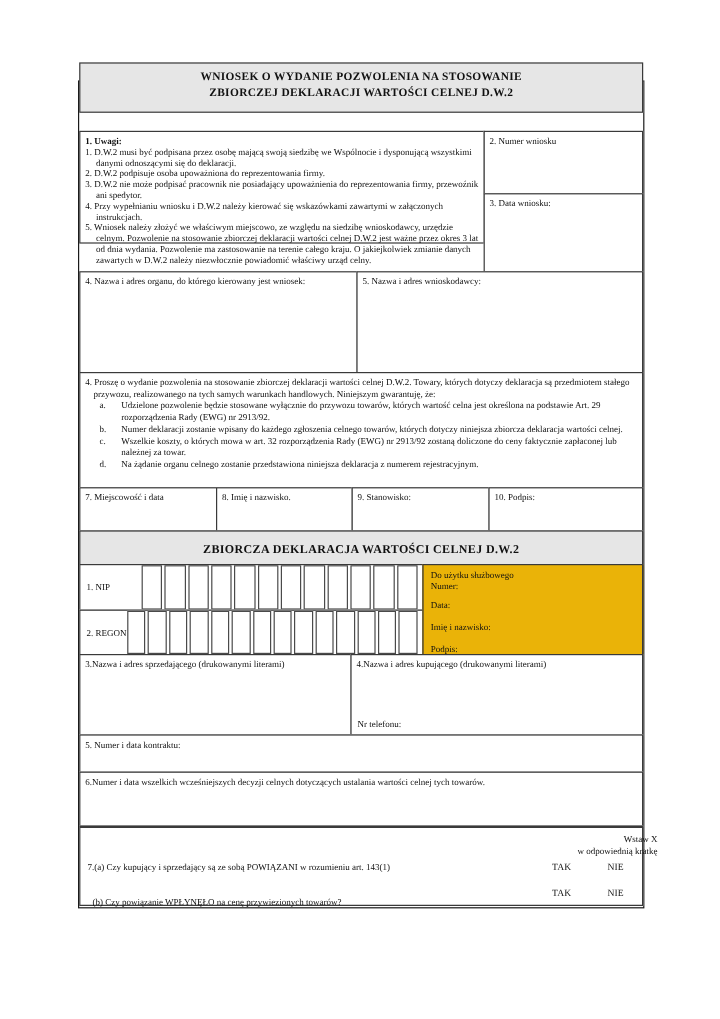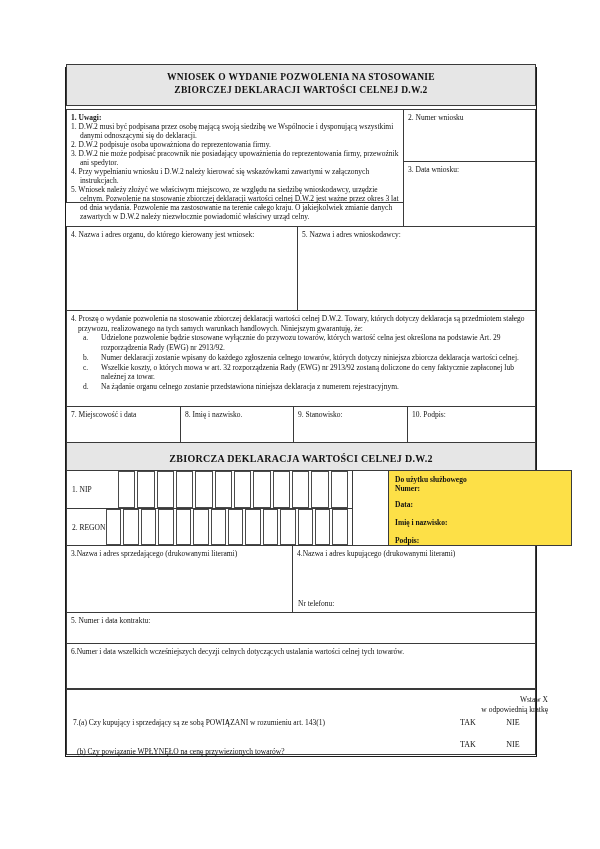--- a/index.html
+++ b/index.html
@@ -22,41 +22,41 @@
   .lbl { font-size:7.5px; }
   .bold { font-weight:bold; }
   .hang { padding-left:9px; text-indent:-9px; }
   .p6 { padding-left:7px; text-indent:-7px; }
   .sub { position:relative; padding-left:30px; line-height:9.7px; }
   .sub-letter { position:absolute; left:12px; top:0; }
   .f6cell p { line-height:9.7px; }
   .comb { position:absolute; top:0; bottom:0; display:flex; gap:2px; }
   .comb > div { flex:1 1 0; border:1px solid #4a4a4a; background:#fff; }
   .nip-label { position:absolute; left:5px; top:14px; }
-  .official { background:#fde047; font-weight:bold; padding:4px 6px;margin-left:36px; }
+  .official { background:#eab308; font-weight:normal; padding:4px 6px; }
   .official .gap7 { margin-top:7px; }
   .official .gap9 { margin-top:9px; }
   .phone { position:absolute; left:5px; bottom:4px; }
   .sec7 { padding:0; }
   .wstaw { position:absolute; left:341px; top:5px; width:140px;
            text-align:right; line-height:10px; }
   .qa { position:absolute; left:6px; top:28px; width:330px; }
   .qa .l2 { padding-left:16px; }
   .qb { position:absolute; left:10px; top:57px; width:340px; }
   .ans { position:absolute; width:30px; text-align:center; font-size:8px; }
   .outer { position:absolute; left:65px; top:67px; width:472px; height:690px;
            border:1.5px solid #1a1a1a; }
 </style>
 </head>
 <body>
 
 <div class="page">
   <div class="outer"></div>
 
-  <div class="cell band band1" style="left:66px;top:64px;width:470px;height:42px;">
+  <div class="cell band band1" style="left:66px;top:52px;width:470px;height:42px;">
     <div>WNIOSEK O WYDANIE POZWOLENIA NA STOSOWANIE</div>
     <div>ZBIORCZEJ DEKLARACJI WARTOŚCI CELNEJ D.W.2</div>
   </div>
 
   <div class="cell" style="left:66px;top:109px;width:338px;height:94px;">
     <div class="bold">1. Uwagi:</div>
     <p class="hang">1. D.W.2 musi być podpisana przez osobę mającą swoją siedzibę we Wspólnocie i dysponującą wszystkimi danymi odnoszącymi się do deklaracji.</p>
     <p class="hang">2. D.W.2 podpisuje osoba upoważniona do reprezentowania firmy.</p>
     <p class="hang">3. D.W.2 nie może podpisać pracownik nie posiadający upoważnienia do reprezentowania firmy, przewoźnik ani spedytor.</p>
     <p class="hang">4. Przy wypełnianiu wniosku i D.W.2 należy kierować się wskazówkami zawartymi w załączonych instrukcjach.</p>

